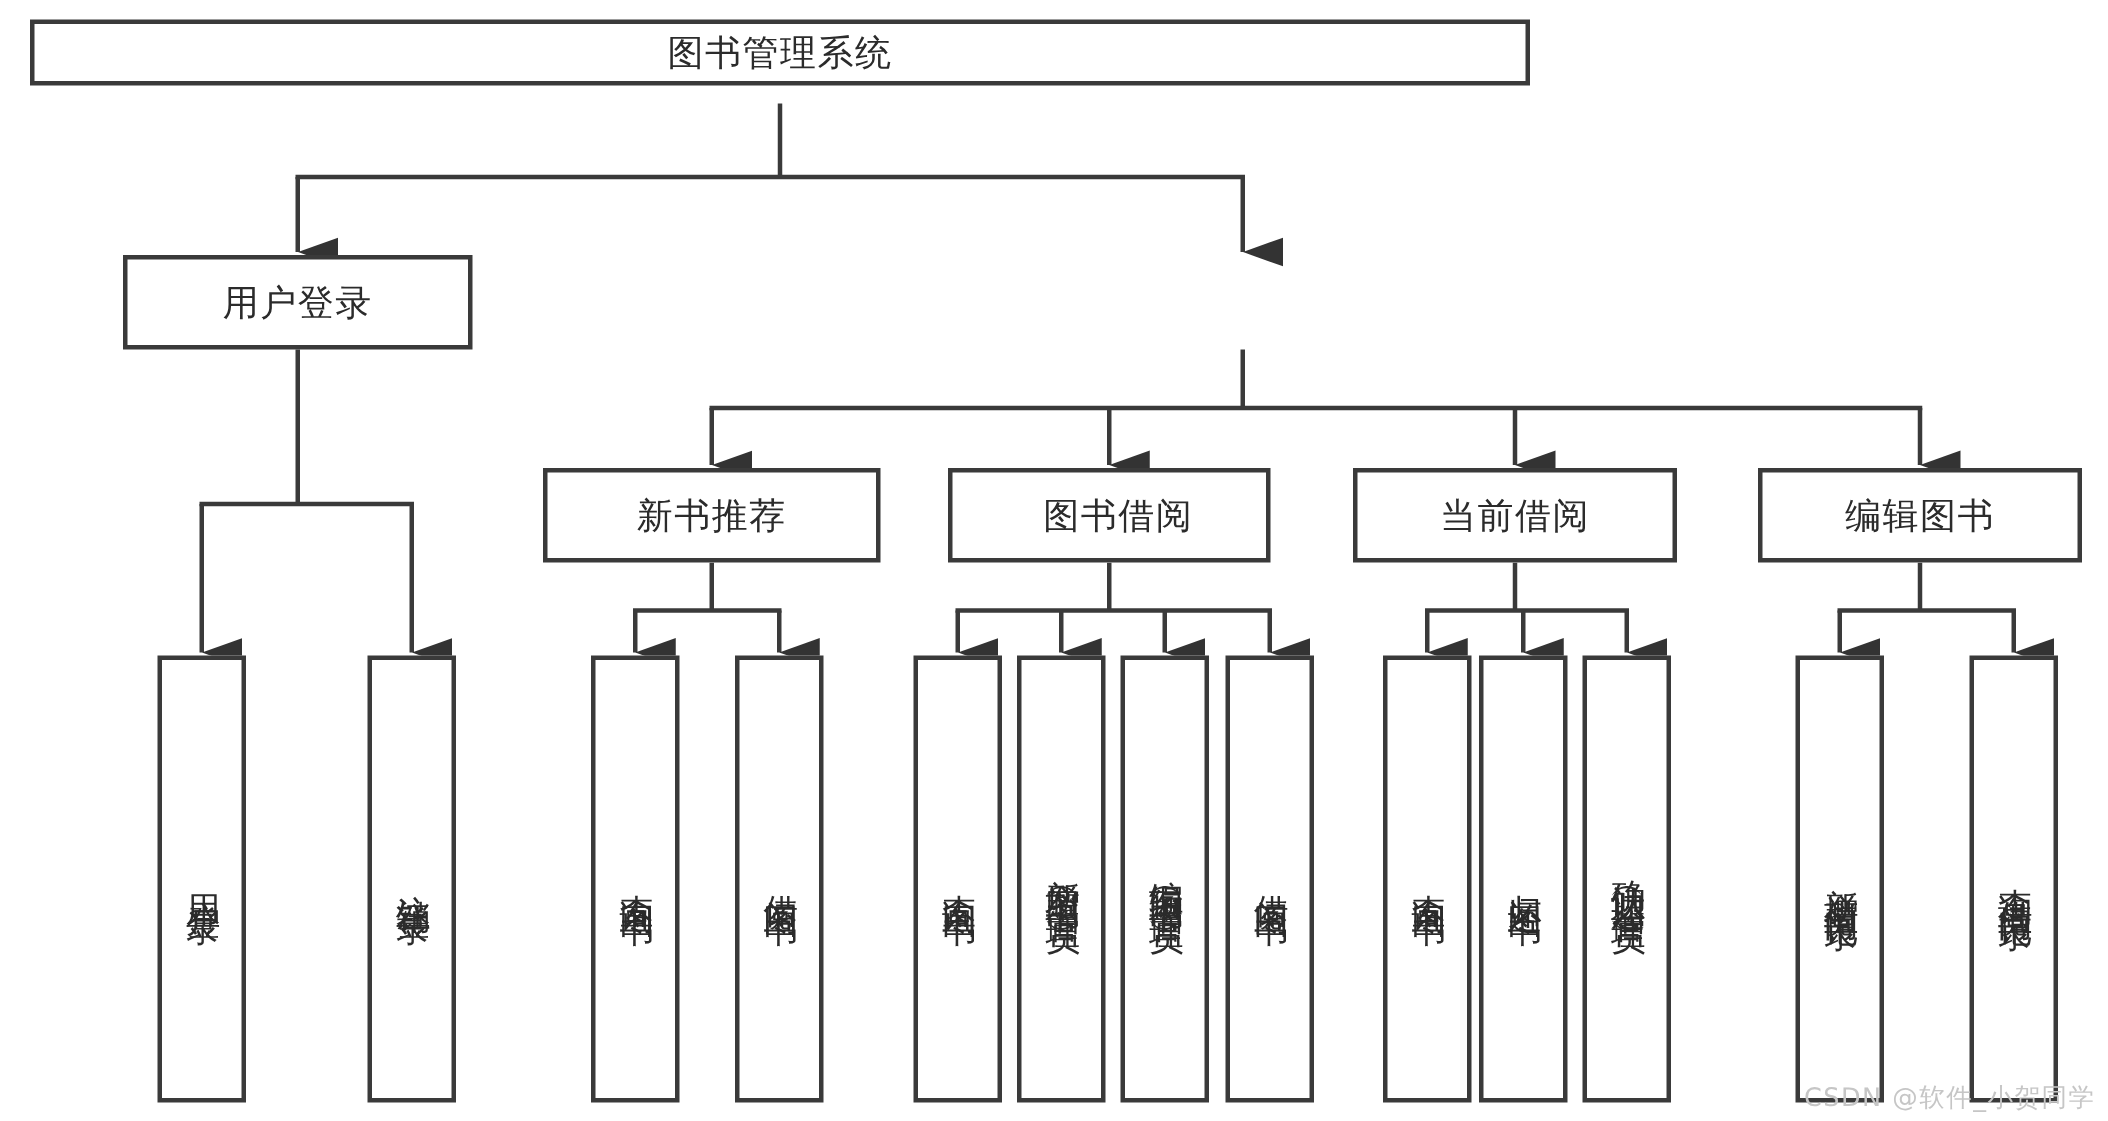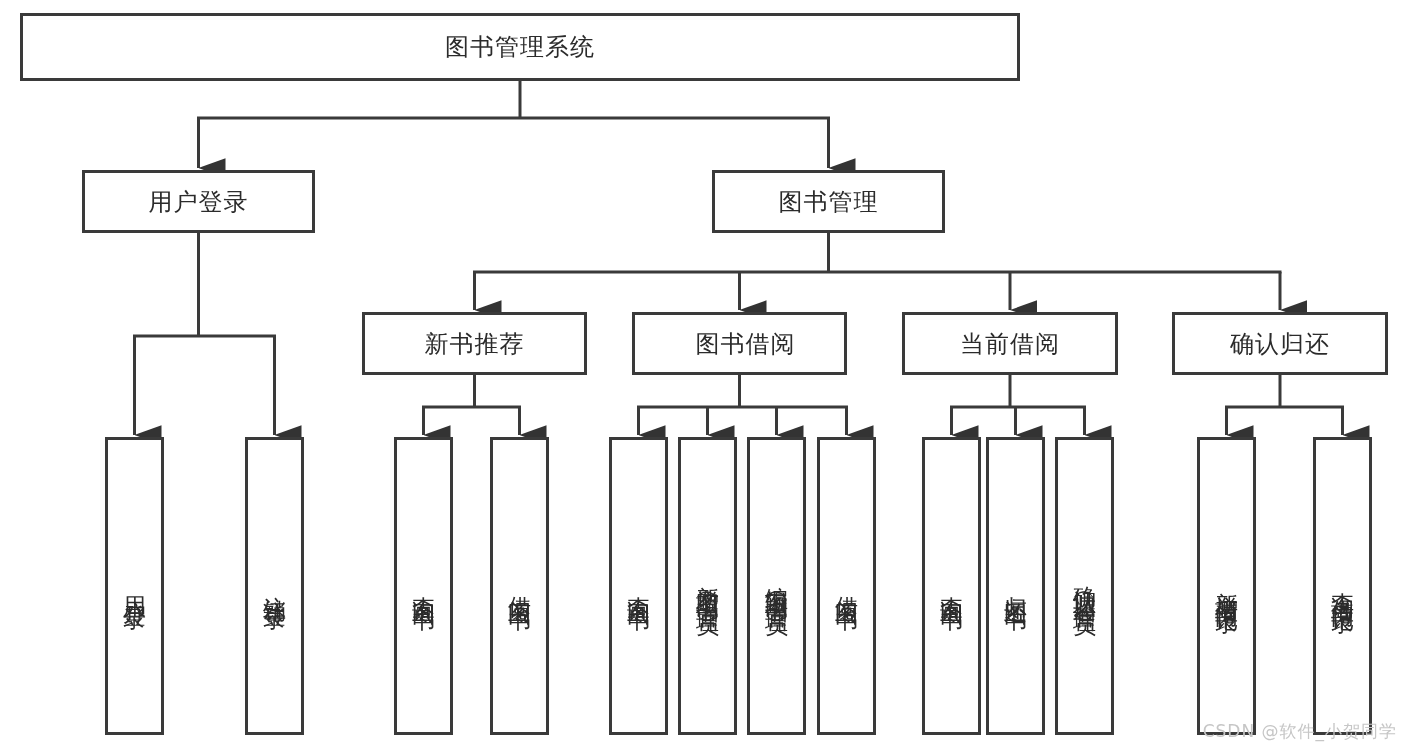--- a/index.html
+++ b/index.html
@@ -24,21 +24,21 @@
     box-sizing: border-box;
     border: 3px solid #3a3a3a;
     background: #ffffff;
     display: flex;
     align-items: center;
     justify-content: center;
     color: #2b2b2b;
   }
   .node span { letter-spacing: 1px; }
 
-  .root { left: 20px; top: 13px; width: 1000px; height: 68px; font-size: 24px; }
+  .root { left: 20px; top: 13px; width: 1000px; height: 44px; font-size: 24px; }
   .l2 { top: 170px; height: 63px; width: 233px; font-size: 24px; }
   #n-login { left: 82px; }
   #n-bookmgmt { left: 712px; }
 
   .l3 { top: 312px; height: 63px; font-size: 24px; }
   #n-newbook { left: 362px; width: 225px; justify-content: center; }
   #n-borrow { left: 632px; width: 215px; padding-left: 12px; }
   #n-current { left: 902px; width: 216px; font-family: Liberation Serif, serif; }
   #n-records { left: 1172px; width: 216px; }
 
@@ -131,35 +131,32 @@
     <line x1="1342.5" y1="407" x2="1342.5" y2="435" marker-end="url(#arrow)"></line>
   </svg>
 
   <div class="node root" id="n-root">
     <span>图书管理系统</span>
   </div>
 
   <div class="node l2" id="n-login">
     <span>用户登录</span>
   </div>
-  <div class="node l2" id="n-bookmgmt">
-    <span>图书管理</span>
-  </div>
 
   <div class="node l3" id="n-newbook">
     <span>新书推荐</span>
   </div>
   <div class="node l3" id="n-borrow">
     <span>图书借阅</span>
   </div>
   <div class="node l3" id="n-current">
     <span>当前借阅</span>
   </div>
   <div class="node l3" id="n-records">
-    <span>确认归还</span>
+    <span>编辑图书</span>
   </div>
 
   <div class="node leaf" id="lf-a1">
     <span>用户登录</span>
   </div>
   <div class="node leaf" id="lf-a2">
     <span>注销登录</span>
   </div>
 
   <div class="node leaf" id="lf-b1">

